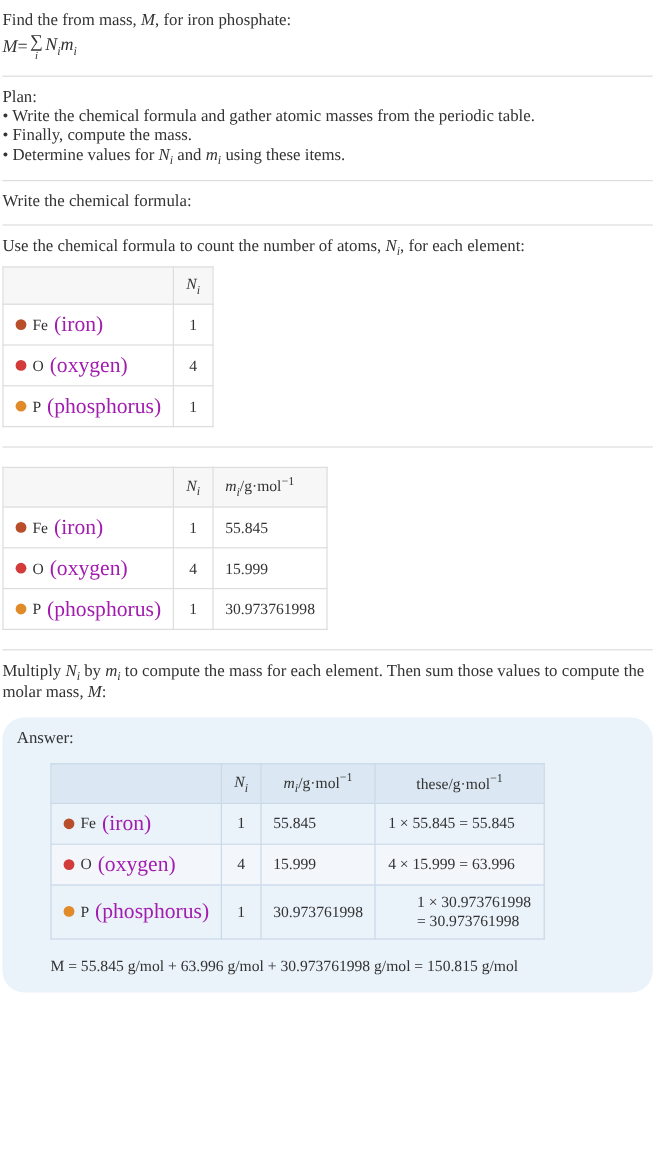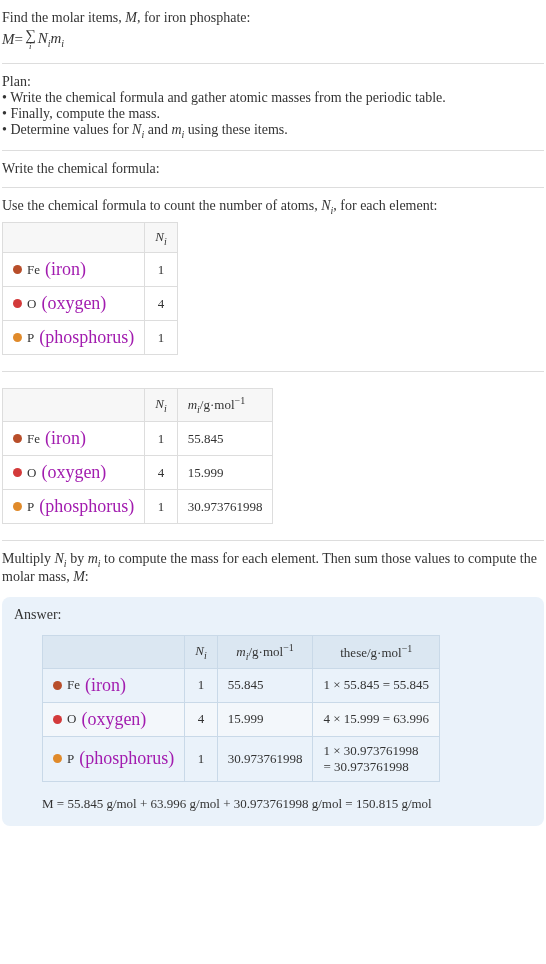--- a/index.html
+++ b/index.html
@@ -58,45 +58,45 @@
   border-radius: 50%;
   display: inline-block;
   flex-shrink: 0;
 }
 .dot-fe { background: #b84e2a; }
 .dot-o { background: #d33a3a; }
 .dot-p { background: #e08a2a; }
 .elabel { color: #a21caf; font-size: 18px; }
 .answer-box {
   background: #eaf2fa;
-  border-radius: 8px;
+  border-radius: 18px;
   padding: 10px 12px 14px 12px;
   margin-top: 6px;
 }
 .answer-box .ans-title { font-size: 14px; padding-bottom: 6px; }
 .answer-box table {
   margin-left: 28px;
 }
 .answer-box th { background: #dbe7f2; border-color: #c9d9e8; }
 .answer-box td { border-color: #c9d9e8; }
 .answer-box tr:nth-child(odd) td { background: #f3f7fb; }
 .final-line {
   margin-left: 28px;
   font-size: 13px;
   padding-top: 8px;
 }
-.nowrap { white-space: nowrap; }
+.nowrap { white-space: nowrap; margin-left: 24px; }
 .mi-hdr { font-style: italic; }
 </style>
 </head>
 <body>
 
 <div class="section">
   <div>
-    <span>Find the molar items, </span><span class="italic">M</span><span>, for iron phosphate:</span>
+    <span>Find the from mass, </span><span class="italic">M</span><span>, for iron phosphate:</span>
   </div>
   <div class="formula">
     <span>M</span>
     <span style="font-style:normal;"> = </span>
     <span class="sigma-block">
       <span class="sigma">∑</span>
       <span class="sub-i">i</span>
     </span>
     <span><span>N</span><sub>i</sub></span>
       <span><span>m</span><sub>i</sub></span>

